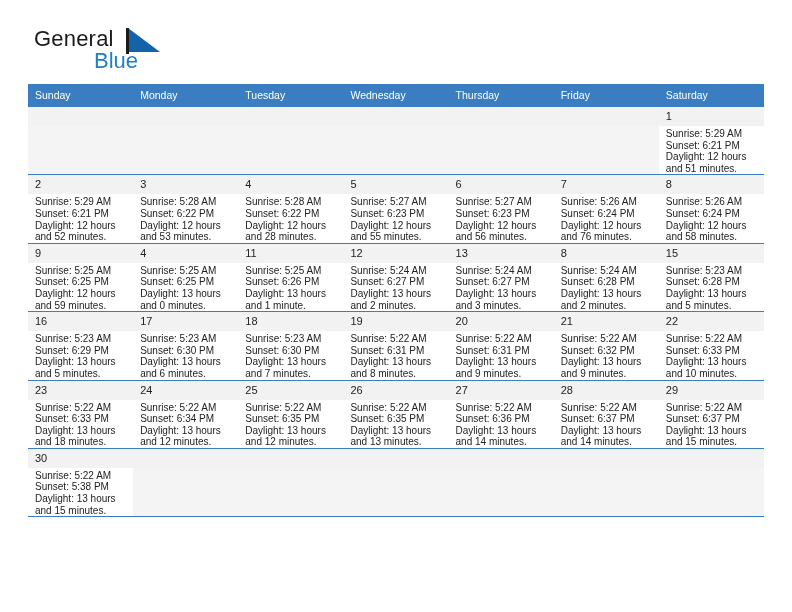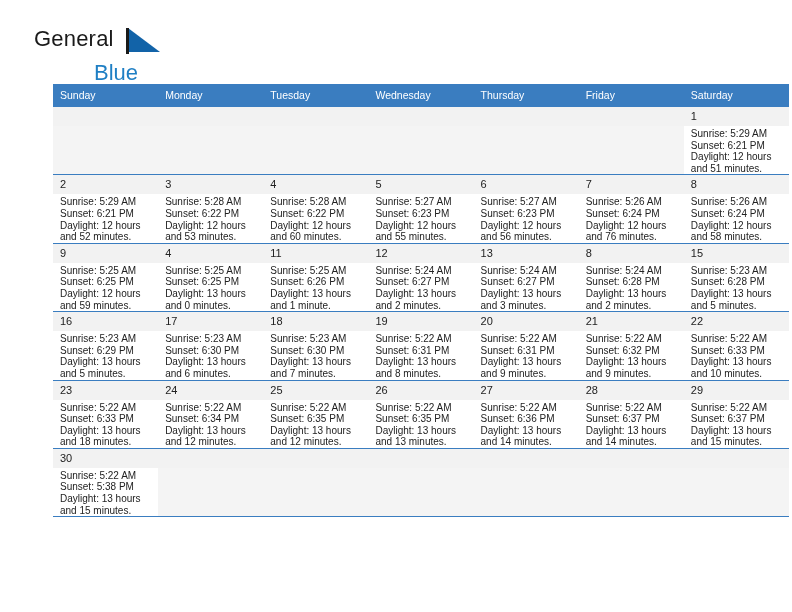--- a/index.html
+++ b/index.html
@@ -52,21 +52,20 @@
     width: 34px;
     height: 26px;
   }
   .logo-blue {
     position: absolute;
     left: 60px;
     top: 22px;
     font-size: 22px;
     color: #1f7fc4;
     font-family: "Liberation Sans", sans-serif;
-    margin-top: 12px;
   }
   .title-block {
     position: absolute;
     right: 6px;
     top: 18px;
     text-align: right;
   }
   .cal-title {
     font-size: 28px;
     font-weight: normal;
@@ -80,21 +79,20 @@
     margin-top: 8px;
     white-space: nowrap;
   }
 
   
   .calendar {
     margin-top: 8px;
     width: 736px;
     border-collapse: collapse;
     table-layout: fixed;
-    margin-left: 25px;
   }
   .calendar th {
     background: #3a7dc0;
     color: #ffffff;
     font-size: 10.5px;
     font-weight: normal;
     text-align: left;
     padding: 5px 0 5px 7px;
     height: 12px;
     border: none;
@@ -275,21 +273,21 @@
               </div>
             </div>
           </td>
           <td>
             <div class="cell">
               <div class="daynum-bar">4</div>
               <div class="details">
                 <div>Sunrise: 5:28 AM</div>
                 <div>Sunset: 6:22 PM</div>
                 <div>Daylight: 12 hours</div>
-                <div>and 60 minutes.</div>
+                <div>and 28 minutes.</div>
               </div>
             </div>
           </td>
           <td>
             <div class="cell">
               <div class="daynum-bar">5</div>
               <div class="details">
                 <div>Sunrise: 5:27 AM</div>
                 <div>Sunset: 6:23 PM</div>
                 <div>Daylight: 12 hours</div>

